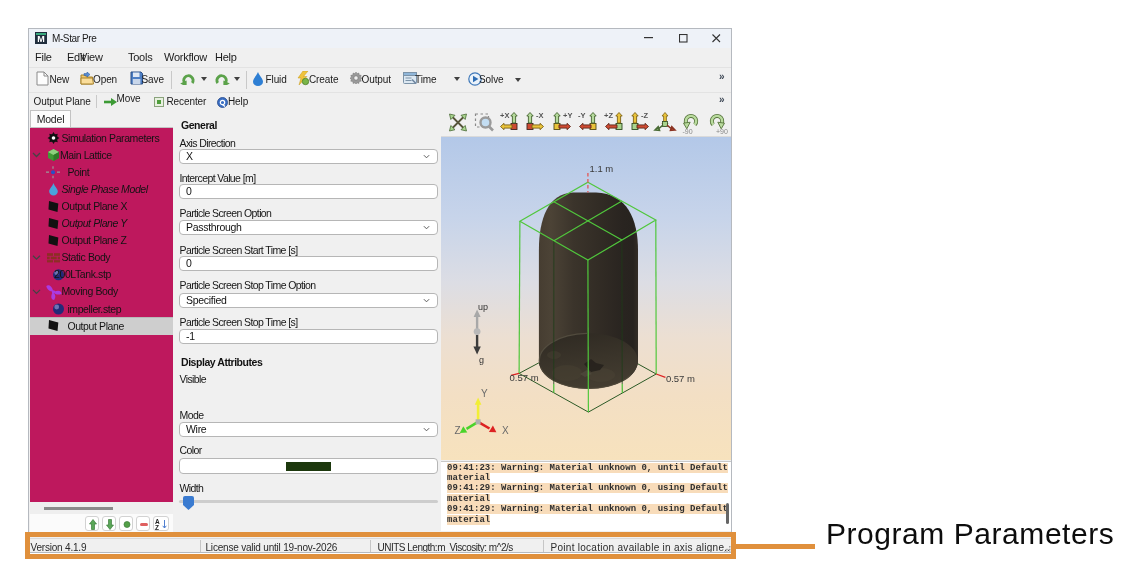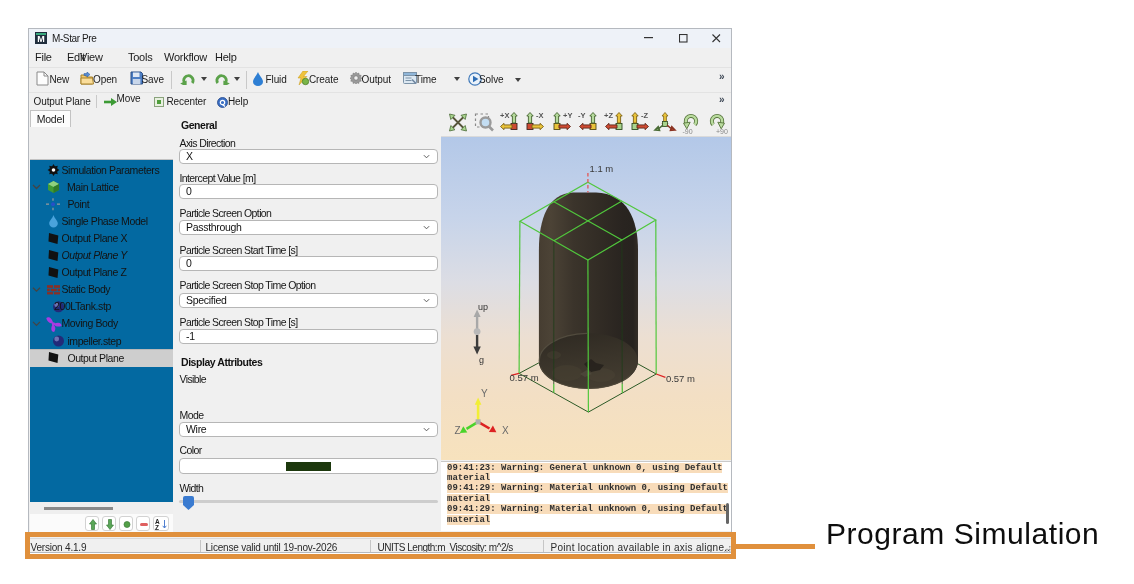--- a/index.html
+++ b/index.html
@@ -25,21 +25,21 @@
   .tbtxt{position:absolute;font-size:10px;letter-spacing:-0.1px;color:#1b1b1b;white-space:nowrap;}
   .sep{position:absolute;width:1px;background:#c9c9c9;}
   .caret{position:absolute;width:0;height:0;border-left:3.5px solid transparent;
      border-right:3.5px solid transparent;border-top:4px solid #404040;}
   .chev2{position:absolute;font-size:10px;color:#3c4654;font-weight:bold;letter-spacing:-1px;}
   
   #main{left:0;top:81px;width:702px;height:423px;background:#f0f0f0;}
   
   #treetab{left:1px;top:0px;width:41px;height:17px;background:#fcfcfc;border:1px solid #c3c3c3;
      border-bottom:none;box-sizing:border-box;font-size:10.5px;letter-spacing:-0.2px;color:#1b1b1b;text-align:center;line-height:16px;}
-  #tree{left:1px;top:17px;width:143px;height:374.5px;background:#0369a1;border-top:1px solid #c3c3c3;box-sizing:border-box;margin-top:32px;}
+  #tree{left:1px;top:17px;width:143px;height:374.5px;background:#be185d;border-top:1px solid #c3c3c3;box-sizing:border-box;}
   .trow{position:absolute;left:0;width:143px;height:17px;}
   #tree .txt{position:absolute;font-size:10.5px;letter-spacing:-0.4px;color:#131313;white-space:nowrap;}
   .tsel{background:#cecece;border-top:1px solid #b9b9b9;}
   #hscroll{left:1px;top:391.5px;width:143px;height:12px;background:#efefef;}
   #hthumb{left:14px;top:5px;width:69px;height:3px;background:#8a8a8a;}
   #treebtns{left:1px;top:403.5px;width:143px;height:19.5px;background:#fbfbfb;}
   .tbtn{position:absolute;top:2px;width:14px;height:15px;background:#ffffff;border:1px solid #d2d2d2;
       border-radius:3px;box-sizing:border-box;}
   
   #props{left:149px;top:0px;width:264px;height:423px;background:#f0f0f0;}
@@ -253,23 +253,23 @@
         <g transform="translate(28.5,181)">
           <circle r="5.5" fill="#232a78"></circle>
           <circle cx="-1.8" cy="-2" r="2.4" fill="#7a80c0" opacity="0.85"></circle>
         </g>
       </svg>
       <div class="trow tsel" style="top:189.1px"></div>
       <svg class="abs" style="left:0;top:189.1px" width="143" height="17">
           <path transform="translate(23.5,8.5)" d="M-4.5,-5.5 L4.8,-3 L4,5.5 L-5,3 z" fill="#111"></path>
         </svg>
       <span class="txt abs" style="left:31.5px;top:3.5px;">Simulation Parameters</span>
-      <span class="txt abs" style="left:37px;top:20.6px;">Main Lattice</span>
+      <span class="txt abs" style="left:30px;top:20.6px;">Main Lattice</span>
       <span class="txt abs" style="left:37.4px;top:37.7px;">Point</span>
-      <span class="txt abs" style="left:31.5px;top:54.8px;">Single Phase Model</span>
+      <span class="txt abs" style="left:31.5px;top:54.8px;font-style:italic;">Single Phase Model</span>
       <span class="txt abs" style="left:31.5px;top:71.9px;">Output Plane X</span>
       <span class="txt abs" style="left:31.5px;top:89px;font-style:italic;">Output Plane Y</span>
       <span class="txt abs" style="left:31.5px;top:106.1px;">Output Plane Z</span>
       <span class="txt abs" style="left:31.5px;top:123.2px;">Static Body</span>
       <span class="txt abs" style="left:24px;top:140.3px;">200LTank.stp</span>
       <span class="txt abs" style="left:31.5px;top:157.4px;">Moving Body</span>
       <span class="txt abs" style="left:37.4px;top:174.5px;">impeller.step</span>
       <span class="txt abs" style="left:37.4px;top:191.6px;">Output Plane</span>
     </div>
     <div id="hscroll" class="abs">
@@ -526,21 +526,21 @@
           <rect x="34.6" y="282.3" width="5" height="5" fill="#b0b0b0"></rect>
           <g font-family="Liberation Sans" font-size="10" fill="#6a6a6a">
             <text x="40" y="260">Y</text>
               <text x="13.5" y="297">Z</text>
               <text x="61" y="297">X</text>
           </g>
         </g>
       </svg>
     </div>
     <div id="console" class="abs">
-      <span class="cline cbg" style="top:1px">09:41:23: Warning: General unknown 0, using Default</span>
+      <span class="cline cbg" style="top:1px">09:41:23: Warning: Material unknown 0, until Default</span>
       <span class="cline cbg" style="top:11.4px">material</span>
       <span class="cline cbg" style="top:21.8px">09:41:29: Warning: Material unknown 0, using Default</span>
       <span class="cline cbg" style="top:32.2px">material</span>
       <span class="cline cbg" style="top:42.6px">09:41:29: Warning: Material unknown 0, using Default</span>
       <span class="cline cbg" style="top:53px">material</span>
       <div id="vscroll"></div>
     </div>
   </div>
 
   <div id="status" class="abs">
@@ -559,13 +559,13 @@
           <rect x="5" y="5.4" width="1.5" height="1.5"></rect>
           <rect x="2.2" y="5.4" width="1.5" height="1.5"></rect>
           <rect x="0" y="5.4" width="1.5" height="1.5"></rect>
         </g>
       </svg>
   </div>
 </div>
 
 <div id="orange" class="abs"></div>
 <div id="connector" class="abs"></div>
-<div id="proginfo" class="abs">Program Simulation</div>
+<div id="proginfo" class="abs">Program Parameters</div>
 
 </body></html>

